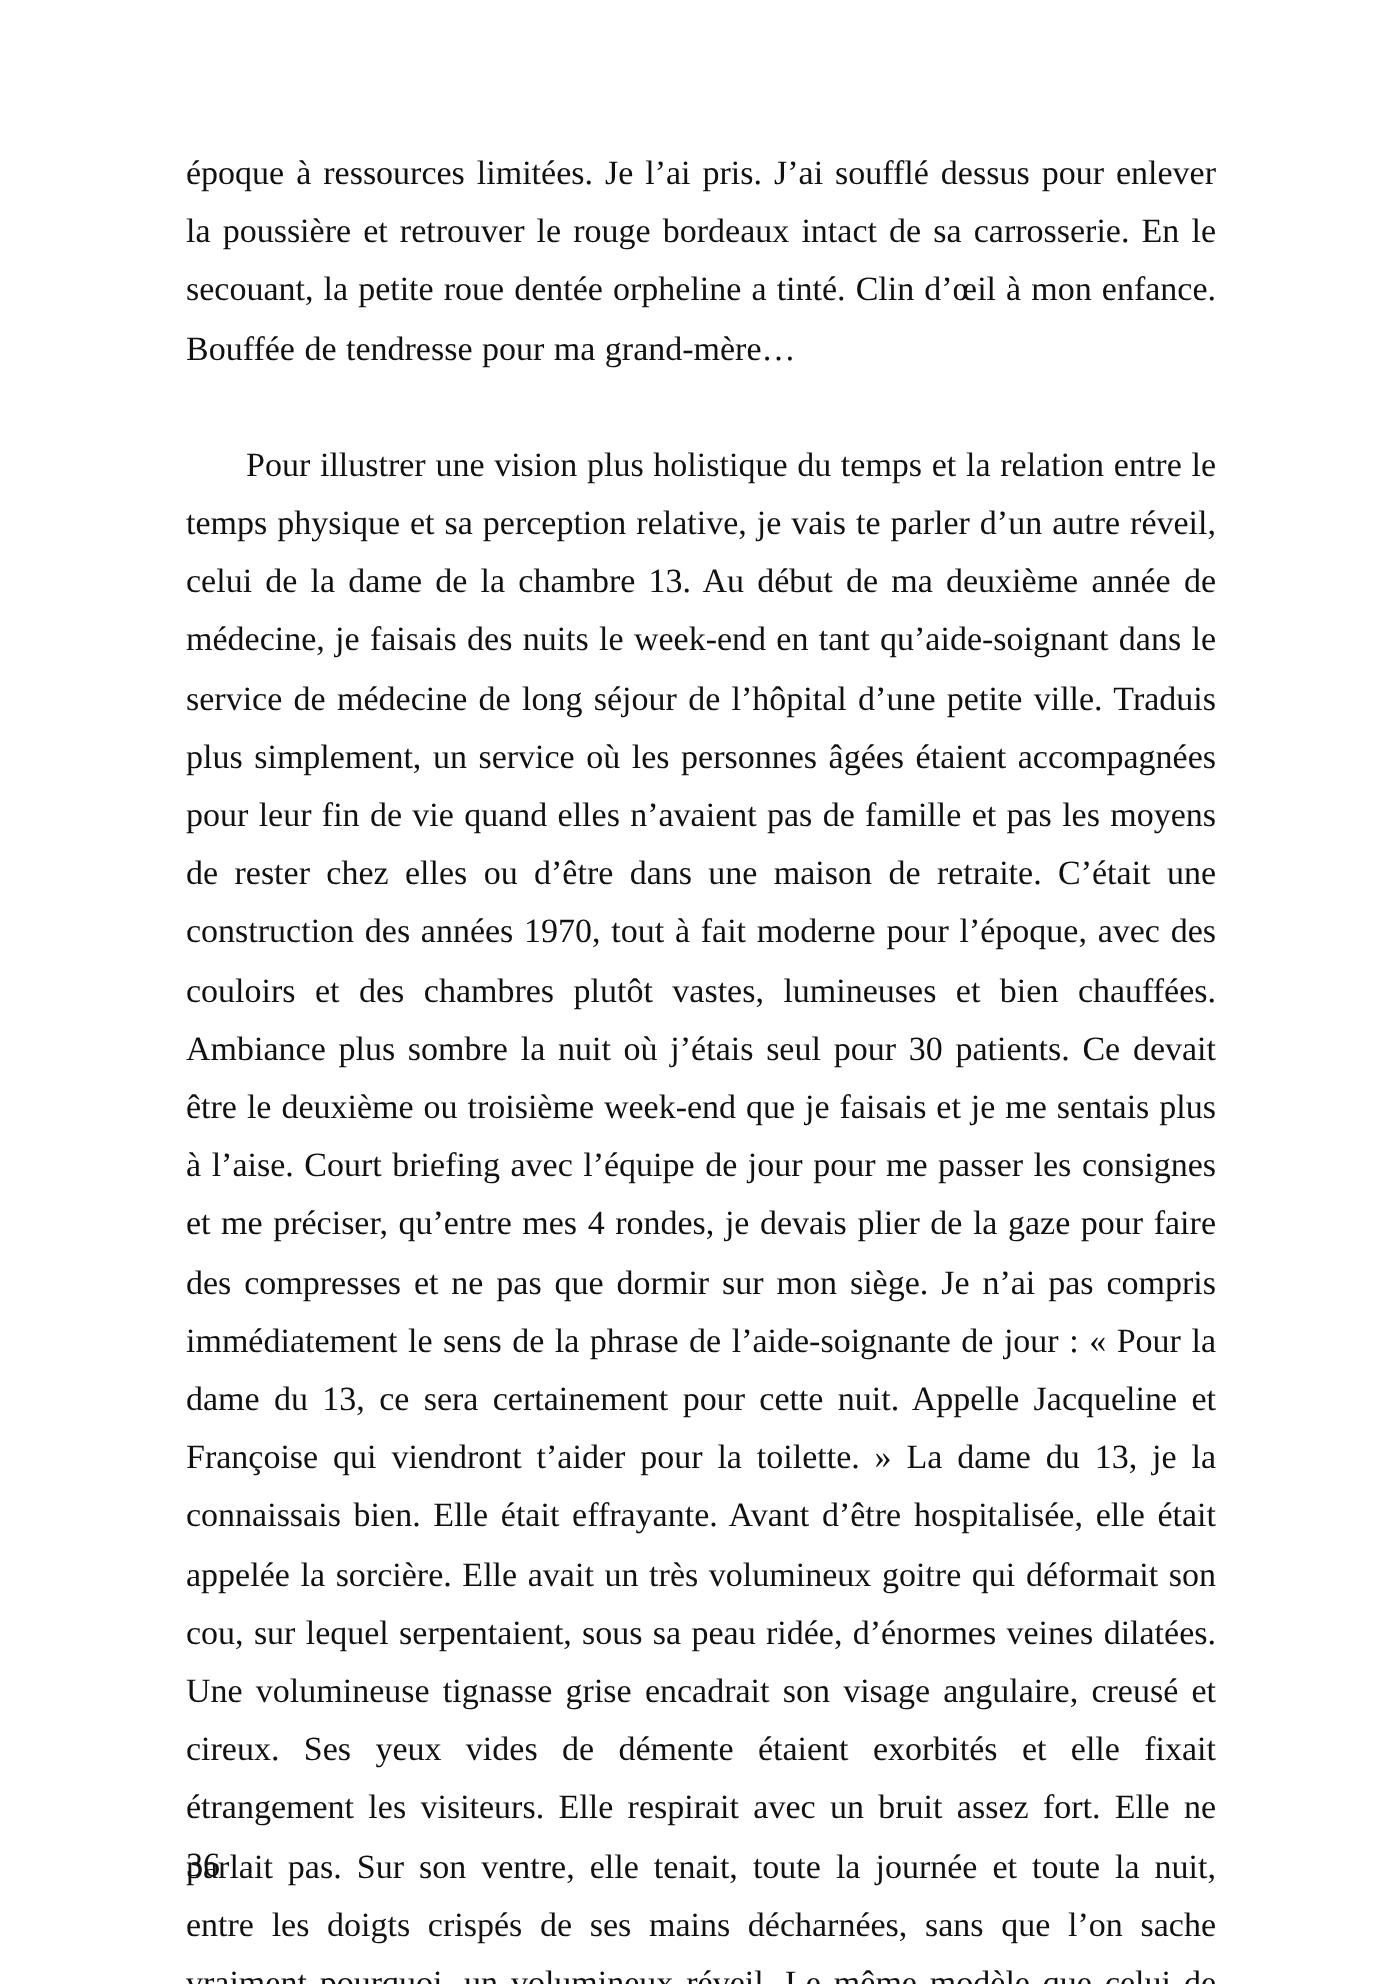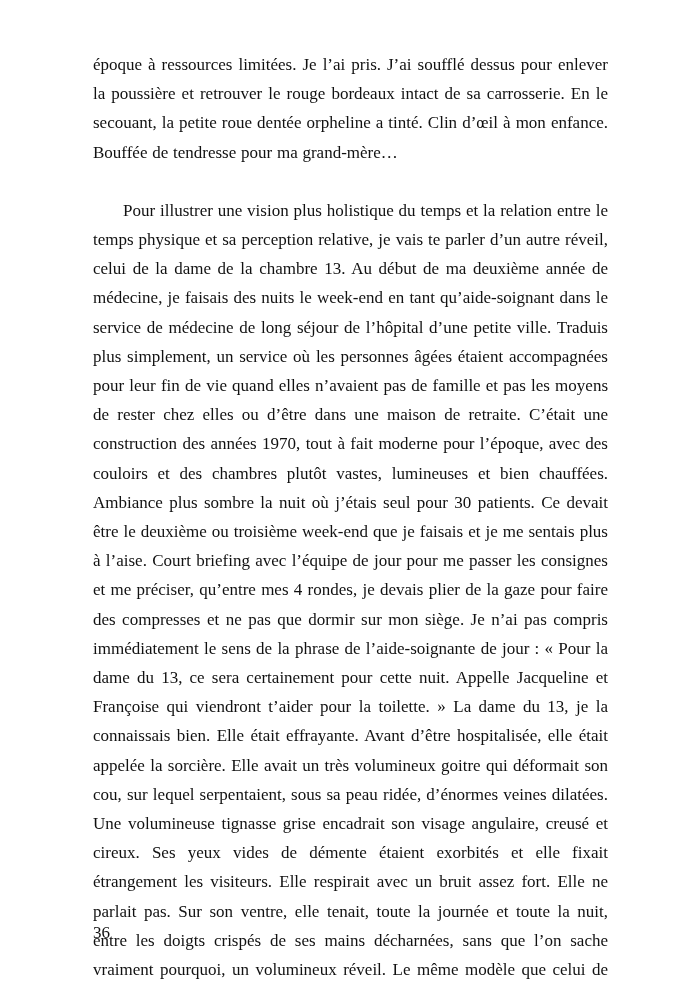--- a/index.html
+++ b/index.html
@@ -14,21 +14,21 @@
     overflow: hidden;
   }
   .page {
     position: absolute;
     top: 0;
     left: 0;
     width: 700px;
     height: 992px;
     background: #ffffff;
     box-sizing: border-box;
-    padding: 50px 92px 0 93px;
+    padding: 72px 92px 0 93px;
     font-family: "Liberation Serif", "DejaVu Serif", serif;
     font-size: 17px;
     line-height: 29.2px;
     color: #111111;
   }
   .para {
     margin: 0;
     text-align: justify;
     word-spacing: 0.5px;
   }

